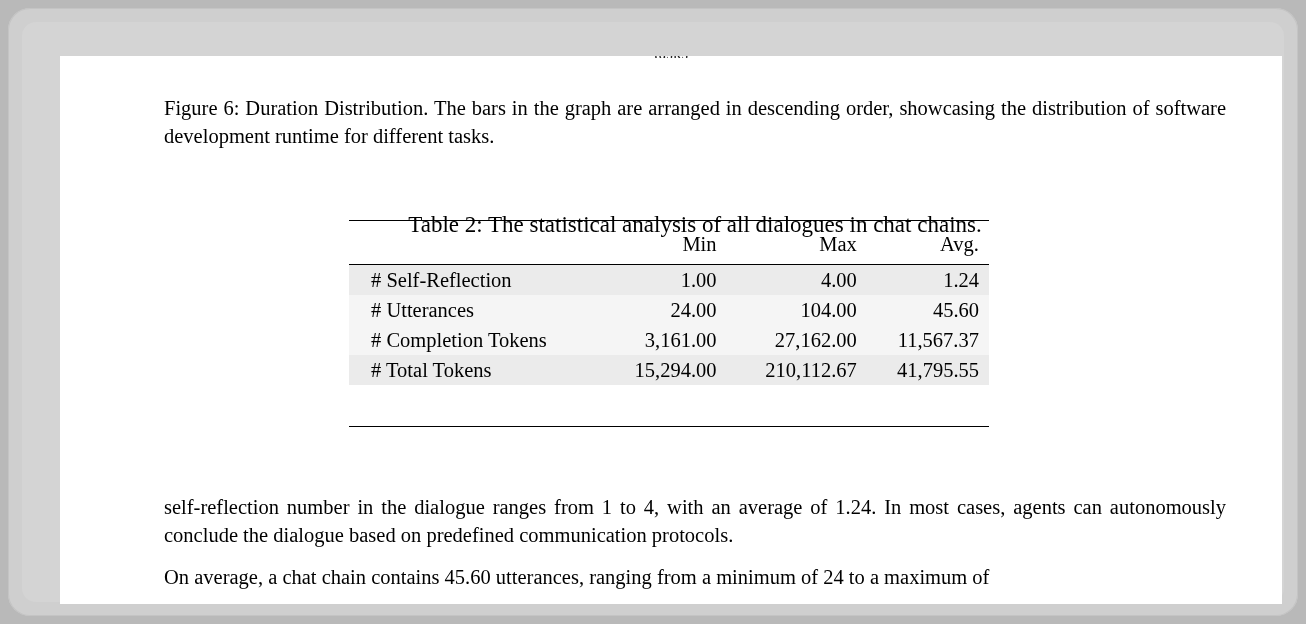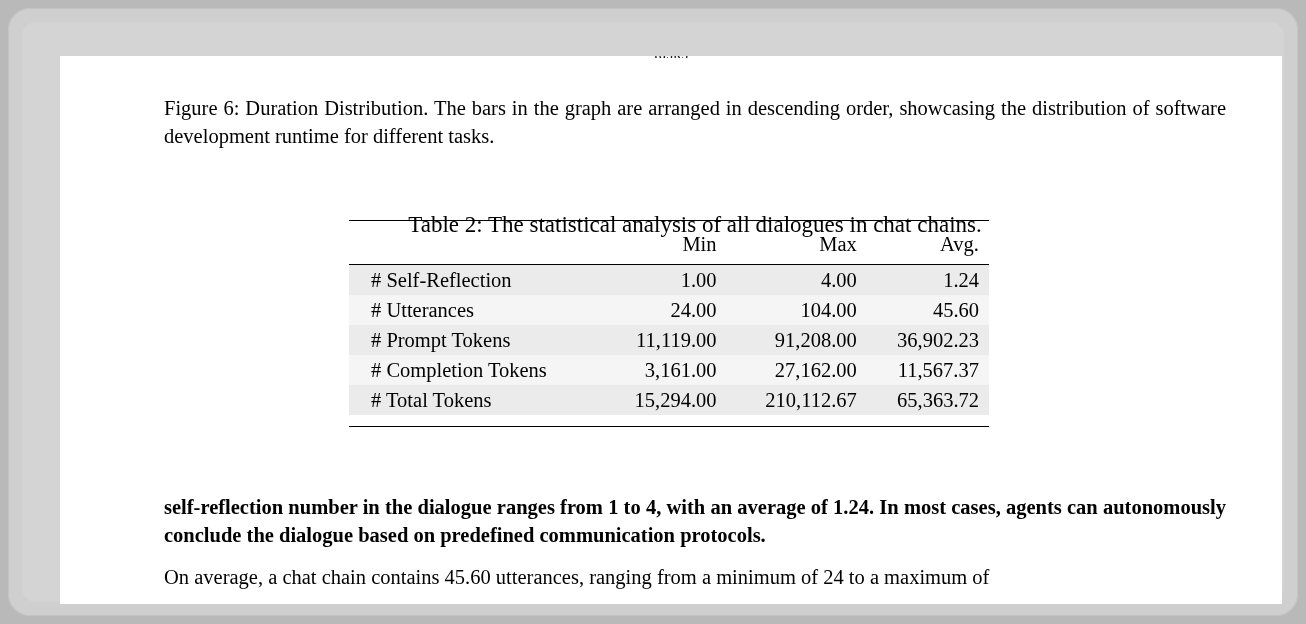--- a/index.html
+++ b/index.html
@@ -138,21 +138,21 @@
   }
   .body-para {
     position: absolute;
     left: 104px;
     width: 1062px;
     font-size: 20.5px;
     line-height: 1.38;
     color: #000;
     text-align: justify;
   }
-  .p1 { top: 437px; font-weight: bold; }
+  .p1 { top: 437px; }
   .p2 { top: 507px; font-family: Liberation Serif, serif; }
 </style>
 </head>
 <body>
 
 <div class="viewport">
   <div class="frame">
     <div class="frame-inner">
 
       <div class="page">
@@ -179,37 +179,31 @@
                 <td>1.00</td>
                 <td>4.00</td>
                 <td>1.24</td>
               </tr>
               <tr class="alt">
                 <td class="label-col"># Utterances</td>
                 <td>24.00</td>
                 <td>104.00</td>
                 <td>45.60</td>
               </tr>
-              <tr>
-                <td class="label-col"># Prompt Tokens</td>
-                <td>11,119.00</td>
-                <td>91,208.00</td>
-                <td>36,902.23</td>
-              </tr>
               <tr class="alt">
                 <td class="label-col"># Completion Tokens</td>
                 <td>3,161.00</td>
                 <td>27,162.00</td>
                 <td>11,567.37</td>
               </tr>
               <tr>
                 <td class="label-col"># Total Tokens</td>
                 <td>15,294.00</td>
                 <td>210,112.67</td>
-                <td>65,363.72</td>
+                <td>41,795.55</td>
               </tr>
             </tbody>
           </table>
 
           <div class="rule-bottom"></div>
 
           <div class="body-para p1">self-reflection number in the dialogue ranges from 1 to 4, with an average of 1.24. In most cases, agents can autonomously conclude the dialogue based on predefined communication protocols.</div>
           <div class="body-para p2">On average, a chat chain contains 45.60 utterances, ranging from a minimum of 24 to a maximum of</div>
 
         </div>

